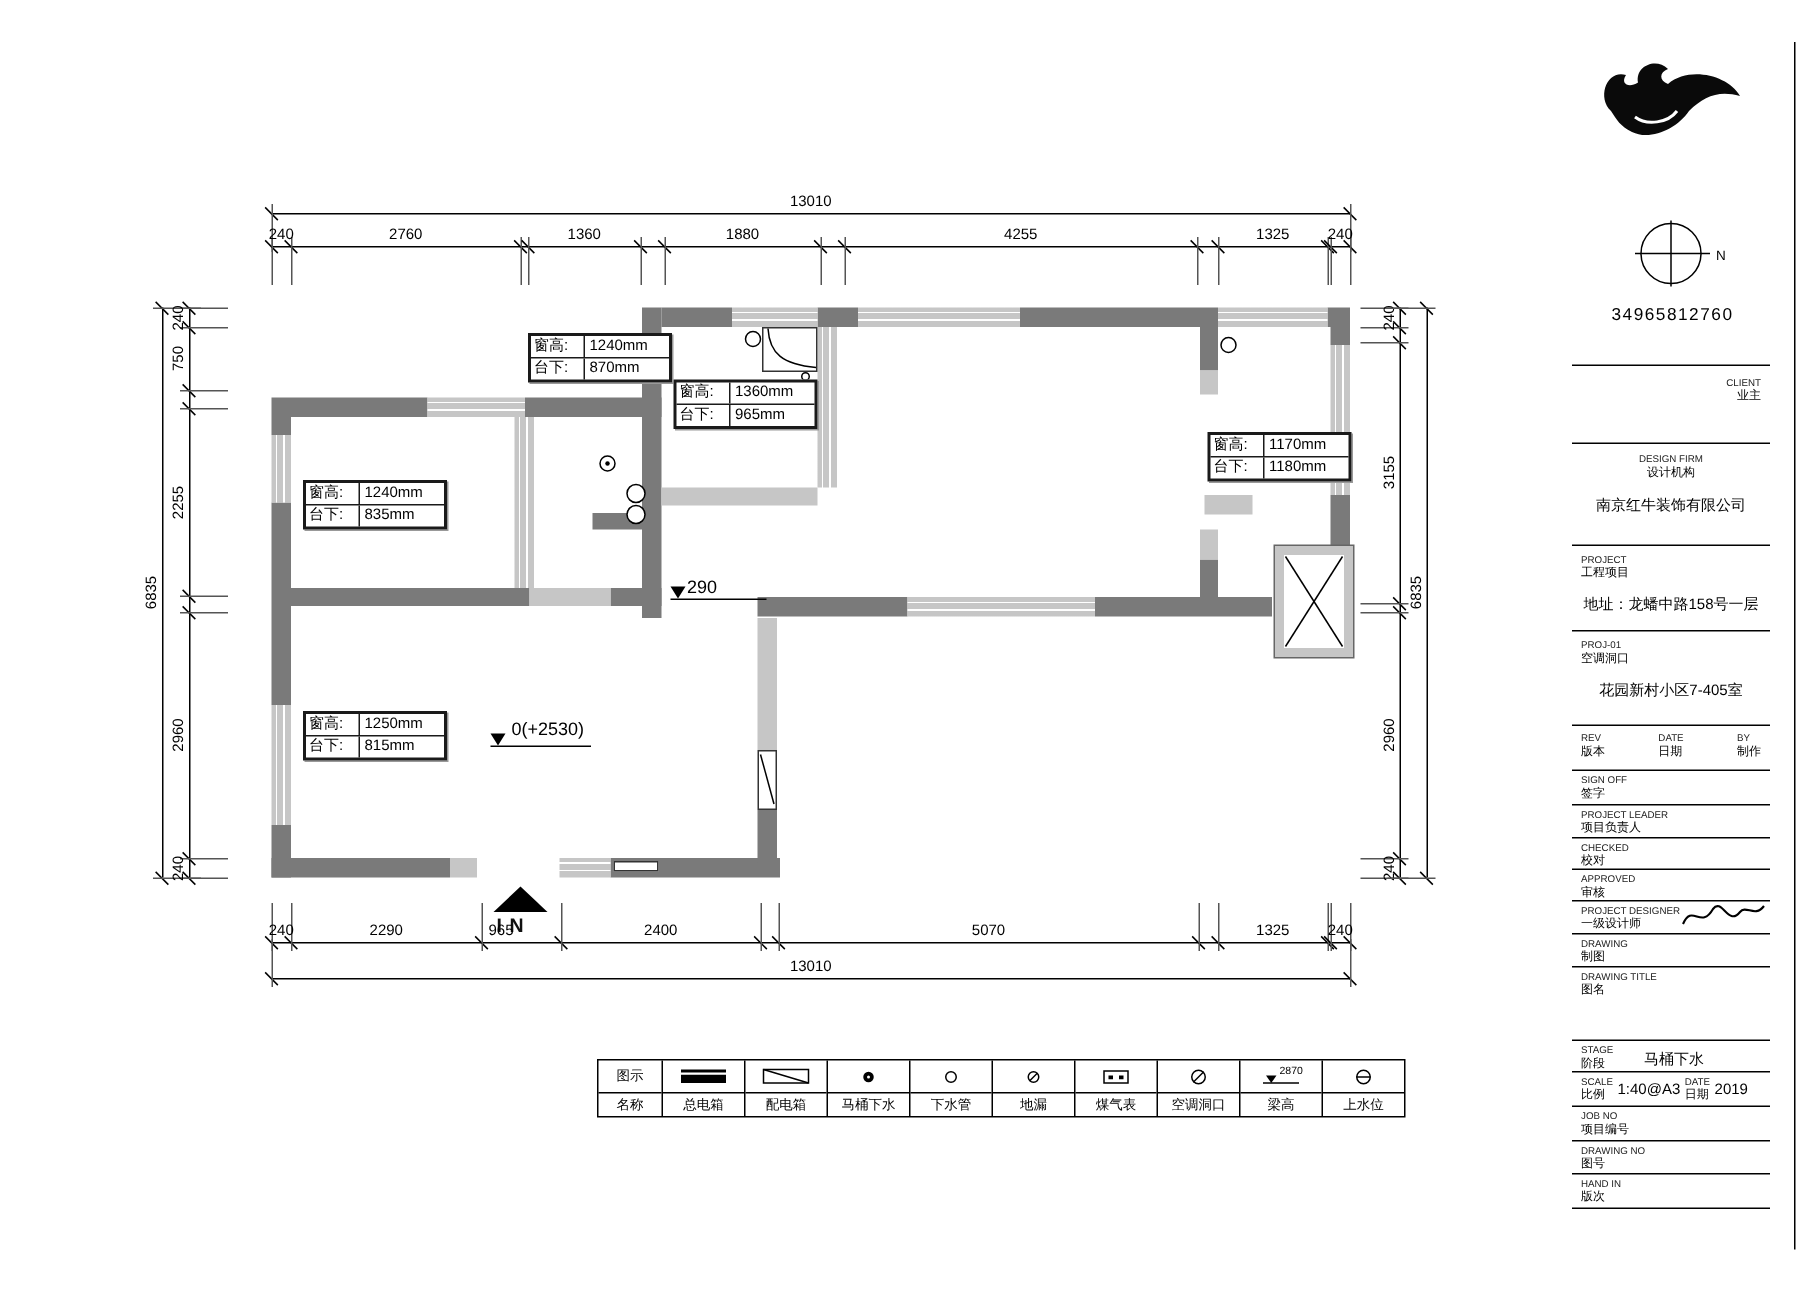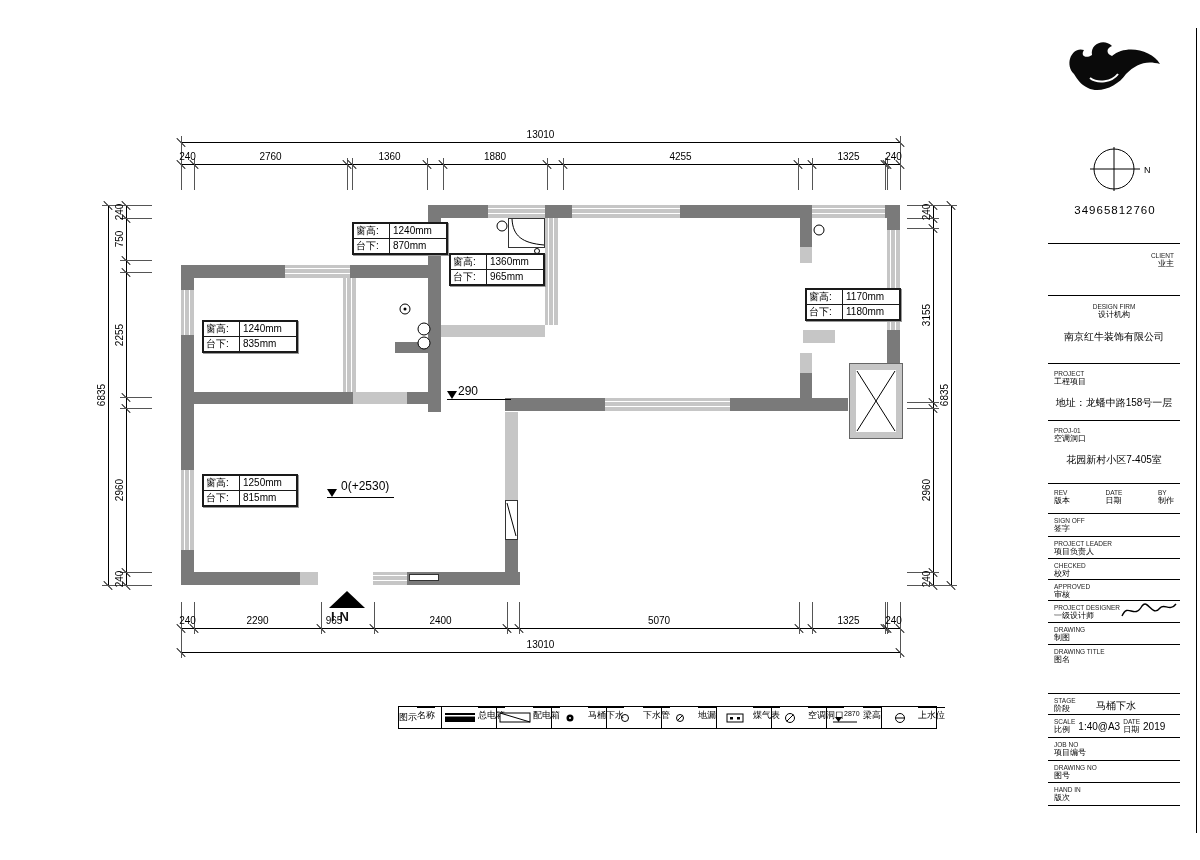--- a/index.html
+++ b/index.html
@@ -21,21 +21,21 @@
   
   .wlabel{position:absolute;width:92px;background:#fff;border:2px solid #1a1a1a;box-shadow:1px 1px 0 #999;font-size:10px;line-height:14px;}
   .wlabel .row{display:grid;grid-template-columns:36px 1fr;}
   .wlabel .row+.row{border-top:1px solid #1a1a1a;}
   .wlabel .c1{border-right:1px solid #1a1a1a;padding-left:2px;}
   .wlabel .c2{padding-left:3px;}
   .lvl-text{position:absolute;font-size:12px;white-space:nowrap;}
   .entry-in{position:absolute;font-size:13px;font-weight:bold;letter-spacing:5px;color:#111;}
   
   .legend{position:absolute;left:398px;top:706px;display:flex;border:1px solid #000;background:#fff;}
-  .lcol{display:flex;flex-direction:row;border-left:1px solid #000;}
+  .lcol{display:flex;flex-direction:column;border-left:1px solid #000;}
   .lcol:first-child{border-left:none;}
   .lcell{height:21px;display:flex;align-items:center;justify-content:center;box-sizing:border-box;}
   .lcell.b{height:16px;border-top:1px solid #000;font-size:9px;white-space:nowrap;}
   
   .tb{position:absolute;left:1048px;top:0;width:132px;height:860px;}
   .tb-rule{position:absolute;left:0;width:132px;height:1px;background:#000;}
   .tb-en{font-size:6.5px;color:#222;line-height:7px;}
   .tb-zh{font-size:8px;color:#000;line-height:10px;}
   .tb-val{font-size:10px;}
   .phone{position:absolute;left:1050px;top:204px;width:130px;text-align:center;font-size:11.5px;letter-spacing:1px;}

